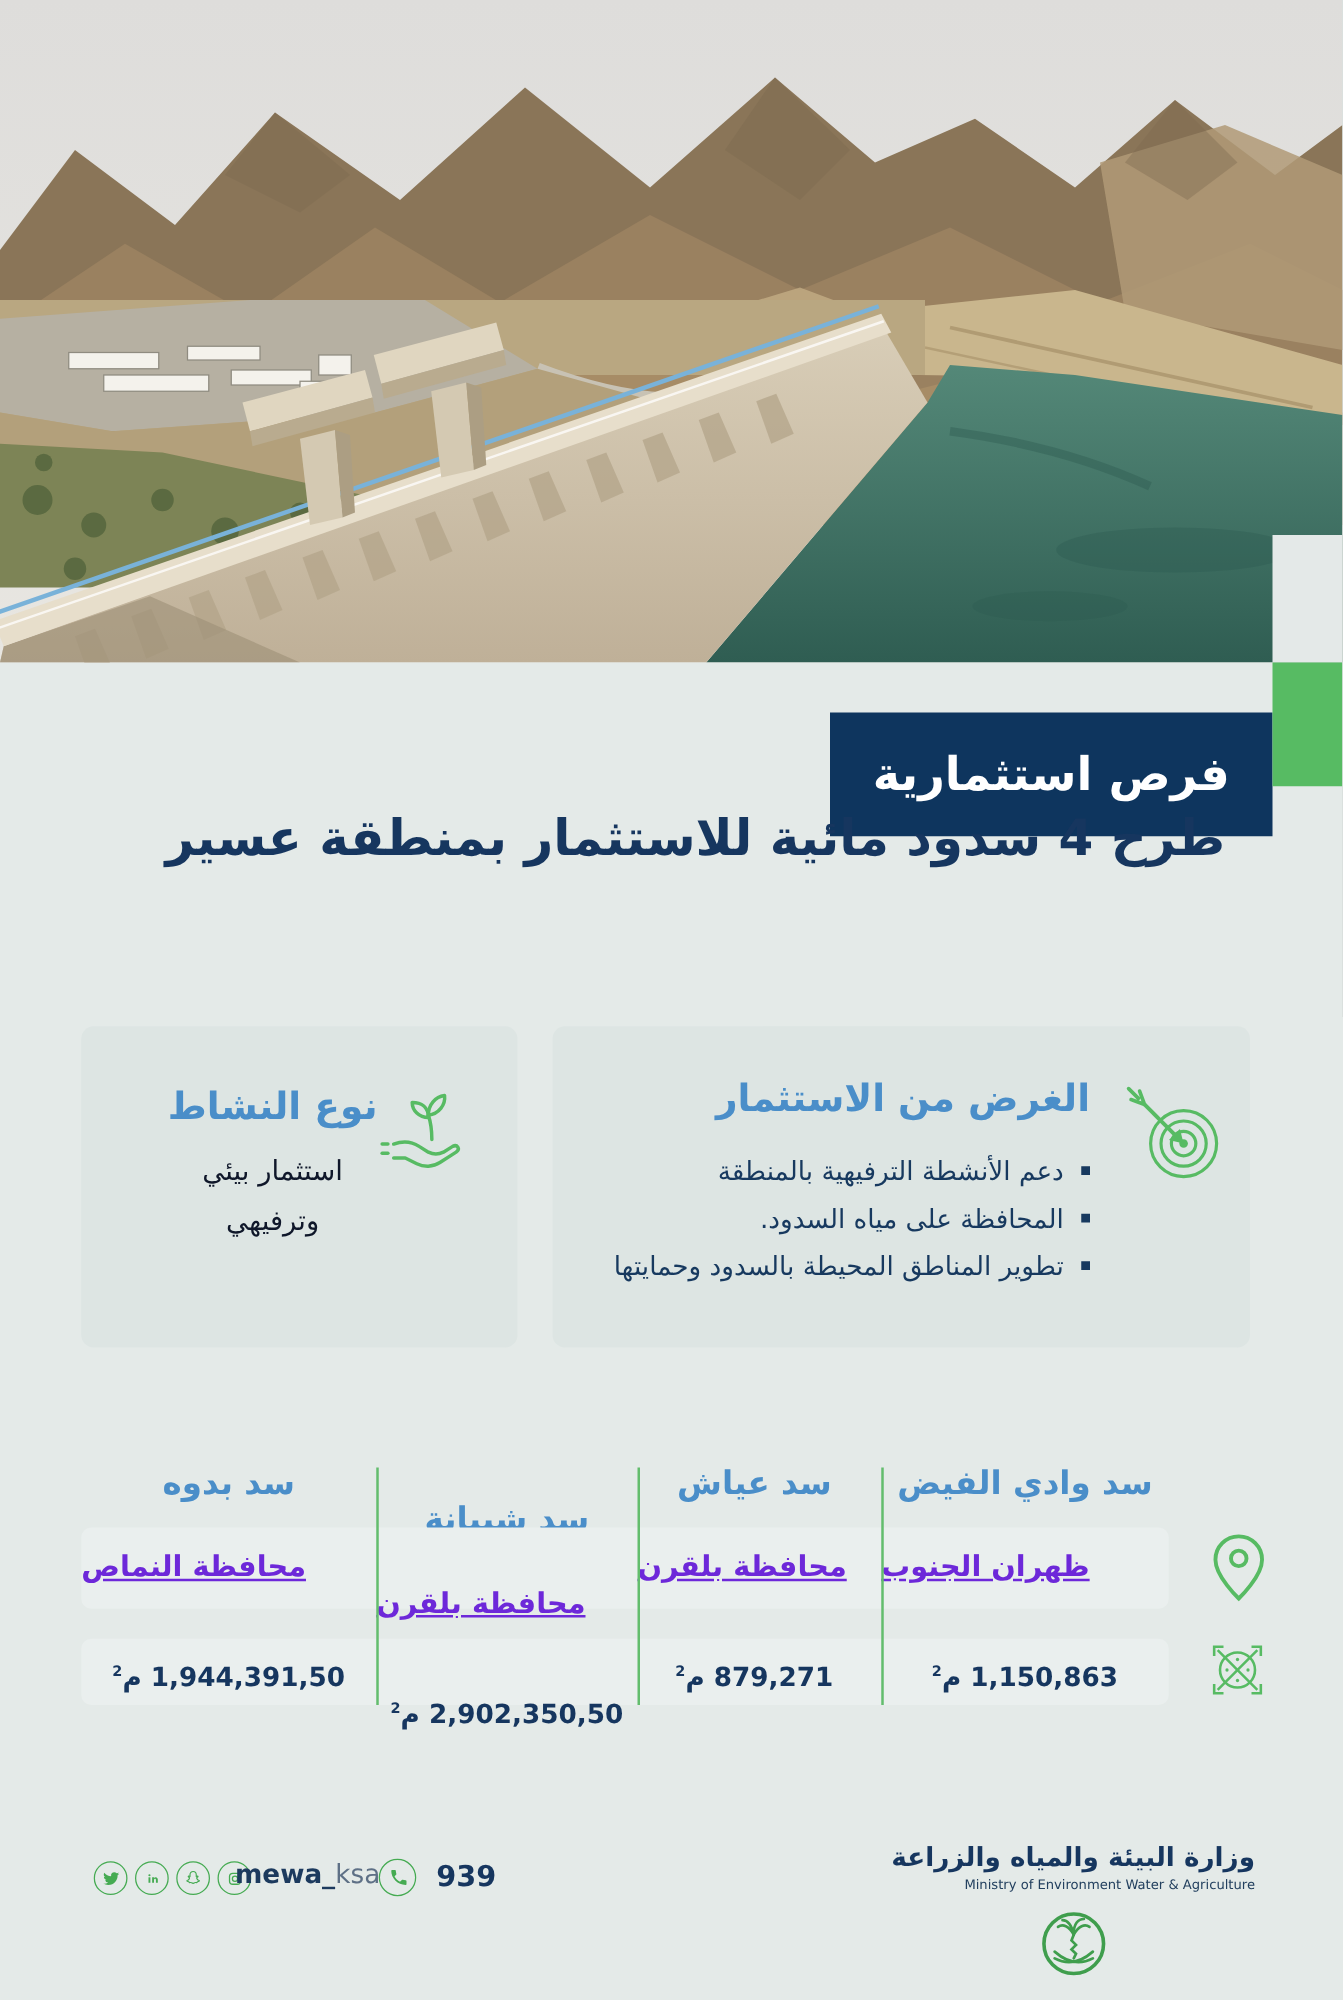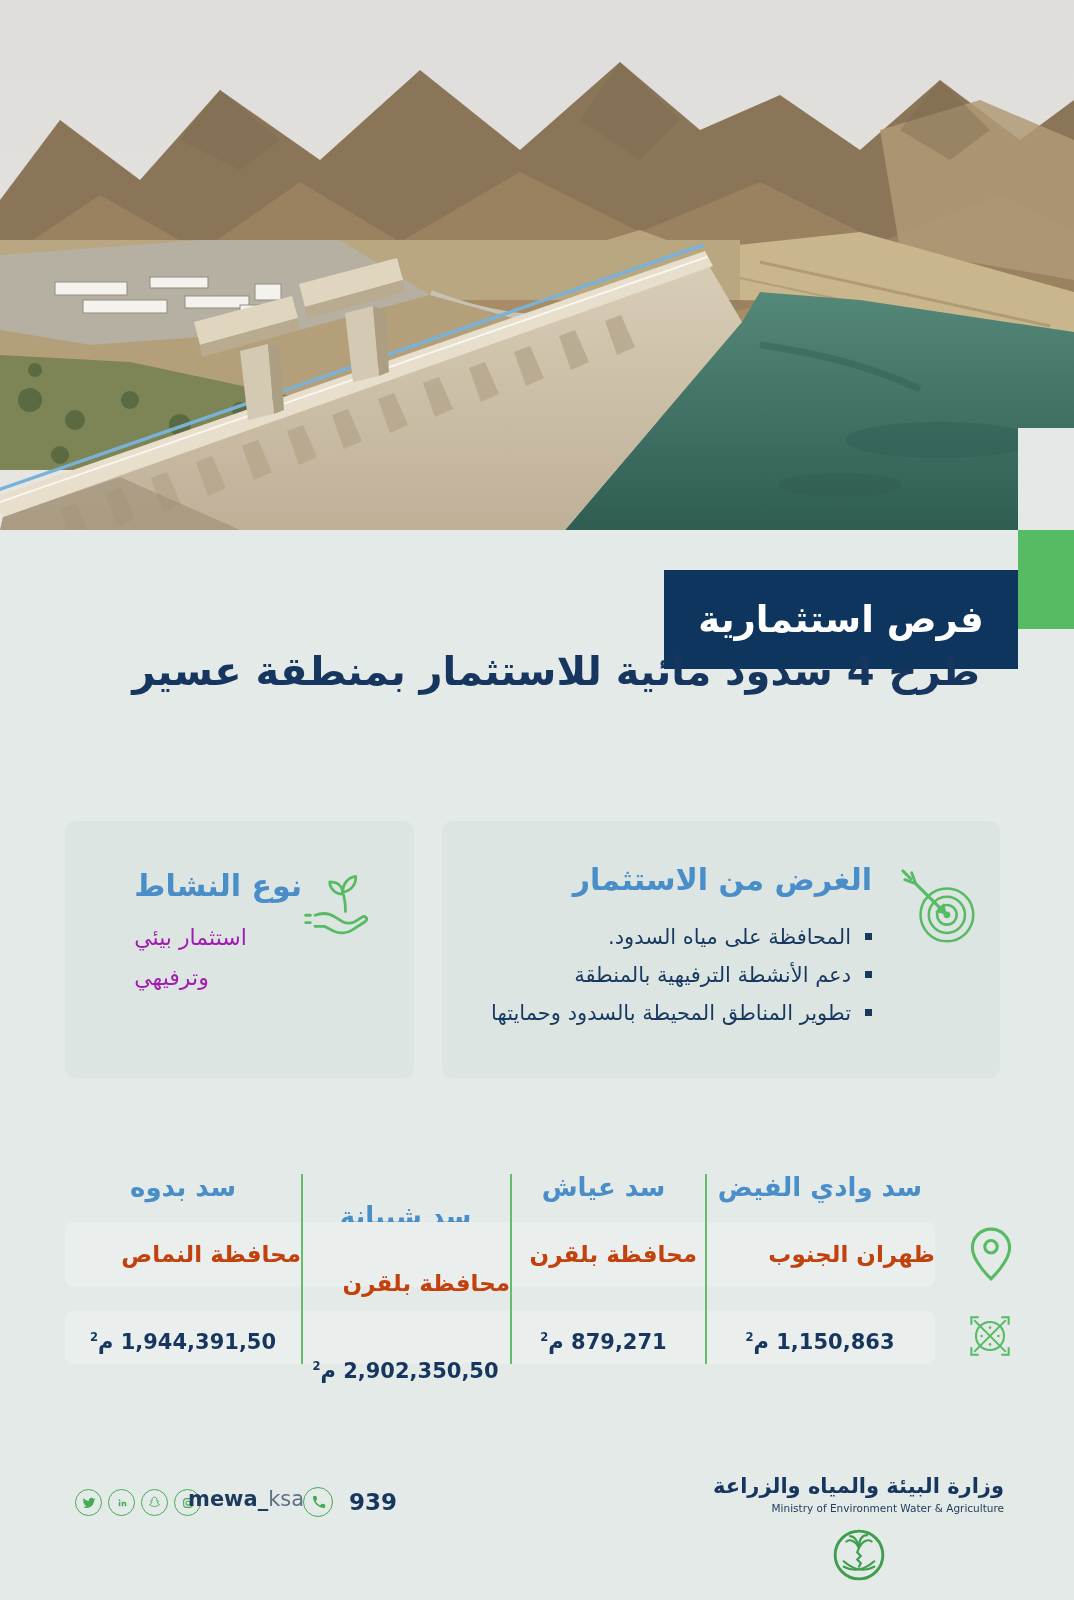--- a/index.html
+++ b/index.html
@@ -10,33 +10,33 @@
   .banner{position:absolute;left:664px;top:530px;width:354px;height:99px;background:#0e355e;
           color:#ffffff;font-size:37px;font-weight:bold;text-align:center;line-height:99px;direction:rtl;margin-top:40px;}
   .green-square{position:absolute;left:1018px;top:530px;width:56px;height:99px;background:#57bb63;}
   .title{position:absolute;right:94px;top:648px;margin:0;direction:rtl;white-space:nowrap;
          color:#16365f;font-size:40px;font-weight:bold;}
   .box{position:absolute;top:821px;height:257px;background:#dde5e3;border-radius:10px;box-sizing:border-box;
        display:flex;direction:rtl;align-items:flex-start;}
   .activity-box{left:65px;width:349px;padding:48px 38px 0 16px;}
   .purpose-box{left:442px;width:558px;padding:42px 14px 0 16px;gap:26px;}
   .box h2{margin:0;color:#4a8ec9;font-size:30px;font-weight:bold;line-height:1.15;}
-  .activity-lines{margin-top:14px;color:#a21caf;font-size:22px;line-height:40px;text-align:left;}
+  .activity-lines{margin-top:14px;color:#0f172a;font-size:22px;line-height:40px;text-align:center;}
   .bullets{margin-top:20px;}
   .bullet-row{display:flex;direction:rtl;align-items:center;gap:14px;height:38px;}
   .bullet-sq{width:7px;height:7px;background:#17395f;flex:0 0 auto;}
   .bullet-text{color:#17395f;font-size:21px;white-space:nowrap;}
   
   .dam-name{position:absolute;top:1165px;height:44px;line-height:44px;text-align:center;direction:rtl;
             color:#4a8ec9;font-size:26px;font-weight:bold;}
   .band{position:absolute;left:65px;width:870px;background:#eaefee;border-radius:8px;}
   .band.loc{top:1222px;height:65px;}
   .band.area{top:1311px;height:53px;}
-  .loc-cell{position:absolute;top:1222px;height:65px;line-height:65px;text-align:right;direction:rtl;
-            color:#c2410c;font-size:23px;font-weight:bold;}
+  .loc-cell{position:absolute;top:1222px;height:65px;line-height:65px;text-align:left;direction:rtl;
+            color:#6d28d9;font-size:23px;font-weight:bold;text-decoration:underline;}
   .area-cell{position:absolute;top:1311px;height:53px;line-height:53px;text-align:center;direction:rtl;
              color:#16365f;font-size:21px;font-weight:bold;}
   .area-cell sup{font-size:0.55em;}
   .divider{position:absolute;top:1174px;height:190px;width:2px;background:#63bd6d;}
   .col1{left:705px;width:230px;} .col2{left:510px;width:187px;} .col3{left:301px;width:209px;margin-top:29px;} .col4{left:65px;width:236px;}
   .row-icon{position:absolute;}
   
   .social{position:absolute;left:75px;top:1489px;display:flex;gap:6px;align-items:center;}
   .soc-circle{width:27px;height:27px;border:1.6px solid #45ab52;border-radius:50%;display:flex;align-items:center;justify-content:center;box-sizing:border-box;}
   .handle{position:absolute;left:188px;top:1476px;font-size:21px;color:#1c3a5e;margin-top:11px;}
@@ -192,25 +192,25 @@
       <circle cx="50" cy="52" r="3.5" fill="#57bb63"></circle>
       <line x1="18" y1="20" x2="48" y2="50" stroke="#57bb63" stroke-width="3.2"></line>
       <polygon points="50,52 38,49 47,40" fill="#57bb63"></polygon>
       <path d="M18,20 l-4,-11 M18,20 l-11,-4 M13,15 l-8,-8" stroke="#57bb63" stroke-width="3" fill="none" stroke-linecap="round"></path>
     </svg>
     <div>
       <h2>الغرض من الاستثمار</h2>
       <div class="bullets">
         <div class="bullet-row">
           <span class="bullet-sq"></span>
-          <span class="bullet-text">المحافظة على مياه السدود.</span>
+          <span class="bullet-text">دعم الأنشطة الترفيهية بالمنطقة</span>
         </div>
         <div class="bullet-row">
           <span class="bullet-sq"></span>
-          <span class="bullet-text">دعم الأنشطة الترفيهية بالمنطقة</span>
+          <span class="bullet-text">المحافظة على مياه السدود.</span>
         </div>
         <div class="bullet-row">
           <span class="bullet-sq"></span>
           <span class="bullet-text">تطوير المناطق المحيطة بالسدود وحمايتها</span>
         </div>
       </div>
     </div>
   </section>
 
   <div>

